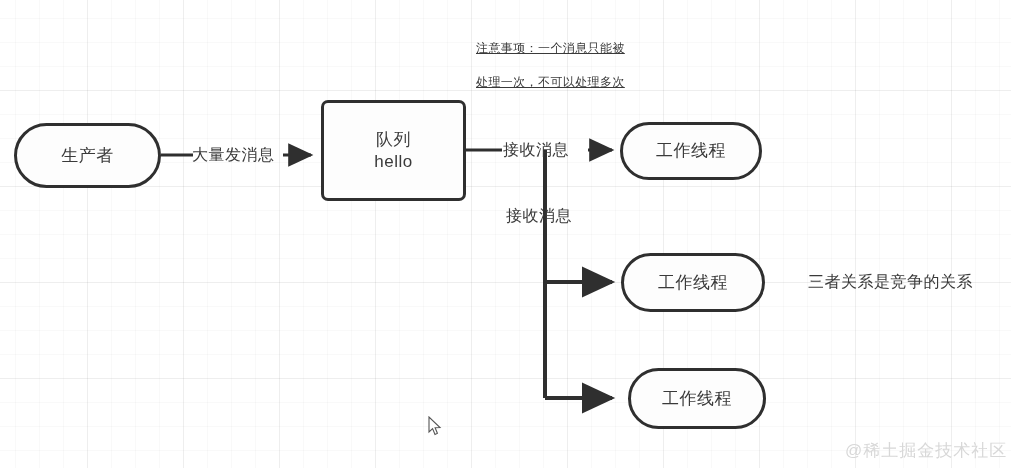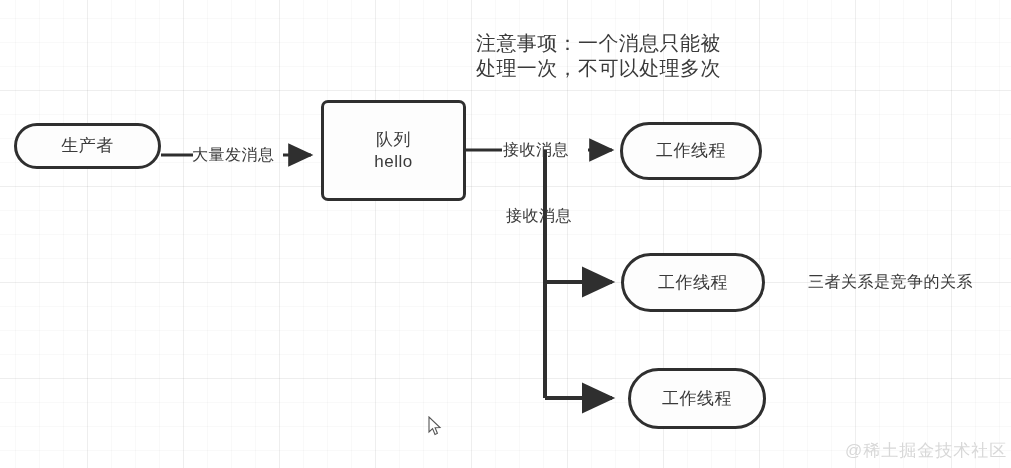--- a/index.html
+++ b/index.html
@@ -53,25 +53,26 @@
     position: absolute;
     font-size: 16px;
     line-height: 20px;
     color: #3a3a3a;
     letter-spacing: 0.5px;
     white-space: pre;
   }
 
   .note {
     position: absolute;
-    font-size: 20px;
-    line-height: 25px;
+    font-size: 12px;
+    line-height: 34px;
     color: #3a3a3a;
     letter-spacing: 0.4px;
     white-space: pre-line;
+    text-decoration: underline;
   }
 
   .side-note {
     position: absolute;
     font-size: 16px;
     line-height: 20px;
     color: #3a3a3a;
     letter-spacing: 0.5px;
     white-space: nowrap;
   }
@@ -128,21 +129,21 @@
 
     <g>
       <path d="M545,282 L612,282" stroke="#2f2f2f" stroke-width="4" fill="none" marker-end="url(#arrowhead)"></path>
     </g>
 
     <g>
       <path d="M545,398 L612,398" stroke="#2f2f2f" stroke-width="4" fill="none" marker-end="url(#arrowhead)"></path>
     </g>
   </svg>
 
-  <div class="node rounded-pill" style="left:14px; top:123px; width:147px; height:46px;">
+  <div class="node rounded-pill" style="left:14px; top:123px; width:147px; height:65px;">
     <span class="node-label">生产者</span>
   </div>
 
   <div class="node rect" style="left:321px; top:100px; width:145px; height:101px;">
     <span class="node-label">队列
 hello</span>
   </div>
 
   <div class="node rounded-pill" style="left:620px; top:122px; width:142px; height:58px;">
     <span class="node-label">工作线程</span>

